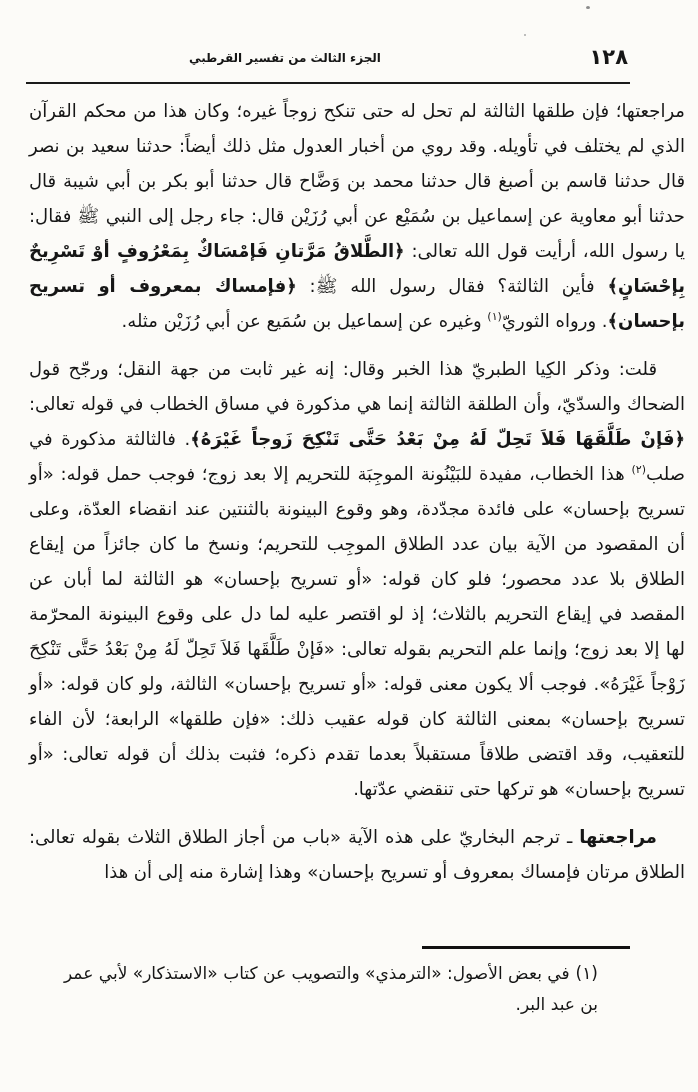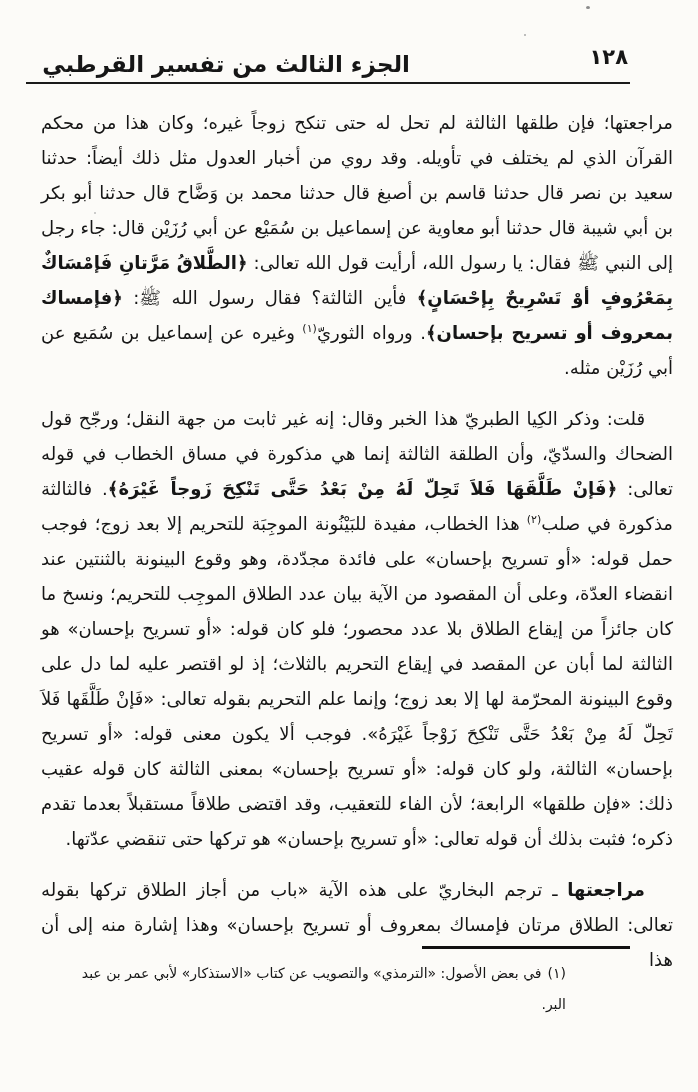--- a/index.html
+++ b/index.html
@@ -14,53 +14,53 @@
     width: 698px; height: 1092px;
     background: #fcfbf8;
     color: #161616;
     direction: rtl;
     overflow: hidden;
   }
   
   .book-title {
     position: absolute; top: 51px; left: 160px; width: 250px;
     margin: 0; text-align: center;
-    font-size: 23px; font-weight: bold; white-space: nowrap;
+    font-size: 12px; font-weight: bold; white-space: nowrap;
   }
   .page-number {
     position: absolute; top: 45px; right: 70px;
     font-size: 21px; font-weight: bold; letter-spacing: 2px; text-align: right;
   }
   .header-rule {
     position: absolute; top: 82px; left: 26px;
     width: 604px; height: 2px; background: #1a1a1a;
   }
   
   .body-text {
     position: absolute; top: 89px; left: 25px; width: 664px;
     font-size: 18px; line-height: 35px;
     text-align: justify;
   }
-  .para { margin: 16px; }
+  .para { margin: 4px; }
   .para + .para { margin-top: 13px; }
   .indented { text-indent: 28px; }
   .verse { font-weight: bold; }
   .lead { font-weight: bold; }
   .note-ref {
     font-size: 11px; line-height: 0;
     vertical-align: 7px; font-weight: normal;
   }
   
   .footnote-rule {
     position: absolute; top: 946px; right: 68px;
     width: 208px; height: 3px; background: #111;
   }
   .footnotes-block {
-    position: absolute; top: 958px; right: 132px; left: 56px;
-    font-size: 14px; line-height: 31px;
+    position: absolute; top: 958px; right: 100px; left: 56px;
+    font-size: 17px; line-height: 31px;
     text-align: right; direction: rtl;
   }
   .fn-marker { margin-left: 6px; }
   
   .speck { position: absolute; border-radius: 50%; background: #8a8a8a; }
   .speck-1 { top: 6px;  right: 108px; width: 4px; height: 3px; }
   .speck-2 { top: 34px; right: 172px; width: 2px; height: 2px; background: #a8a8a8; }
   .speck-3 { top: 212px; left: 94px;  width: 2px; height: 2px; background: #bdbdbd; }
 </style>
 </head>
@@ -73,21 +73,21 @@
     <h1 class="book-title">الجزء الثالث من تفسير القرطبي</h1>
     <div class="header-rule"></div>
   </header>
 
   <main class="body-text">
 
     <p class="para"><span>مراجعتها؛ فإن طلقها الثالثة لم تحل له حتى تنكح زوجاً غيره؛ وكان هذا من محكم القرآن الذي لم يختلف في تأويله. وقد روي من أخبار العدول مثل ذلك أيضاً: حدثنا سعيد بن نصر قال حدثنا قاسم بن أصبغ قال حدثنا محمد بن وَضَّاح قال حدثنا أبو بكر بن أبي شيبة قال حدثنا أبو معاوية عن إسماعيل بن سُمَيْع عن أبي رُزَيْن قال: جاء رجل إلى النبي ﷺ فقال: يا رسول الله، أرأيت قول الله تعالى: </span><span class="verse">﴿الطَّلاقُ مَرَّتانِ فَإمْسَاكٌ بِمَعْرُوفٍ أوْ تَسْرِيحٌ بِإحْسَانٍ﴾</span><span> فأين الثالثة؟ فقال رسول الله ﷺ: </span><span class="verse">﴿فإمساك بمعروف أو تسريح بإحسان﴾</span><span>. ورواه الثوريّ</span><sup class="note-ref">(١)</sup><span> وغيره عن إسماعيل بن سُمَيع عن أبي رُزَيْن مثله.</span></p>
 
     <p class="para indented"><span>قلت: وذكر الكِيا الطبريّ هذا الخبر وقال: إنه غير ثابت من جهة النقل؛ ورجّح قول الضحاك والسدّيّ، وأن الطلقة الثالثة إنما هي مذكورة في مساق الخطاب في قوله تعالى: </span><span class="verse">﴿فَإنْ طَلَّقَهَا فَلاَ تَحِلّ لَهُ مِنْ بَعْدُ حَتَّى تَنْكِحَ زَوجاً غَيْرَهُ﴾</span><span>. فالثالثة مذكورة في صلب</span><sup class="note-ref">(٢)</sup><span> هذا الخطاب، مفيدة للبَيْنُونة الموجِبَة للتحريم إلا بعد زوج؛ فوجب حمل قوله: «أو تسريح بإحسان» على فائدة مجدّدة، وهو وقوع البينونة بالثنتين عند انقضاء العدّة، وعلى أن المقصود من الآية بيان عدد الطلاق الموجِب للتحريم؛ ونسخ ما كان جائزاً من إيقاع الطلاق بلا عدد محصور؛ فلو كان قوله: «أو تسريح بإحسان» هو الثالثة لما أبان عن المقصد في إيقاع التحريم بالثلاث؛ إذ لو اقتصر عليه لما دل على وقوع البينونة المحرّمة لها إلا بعد زوج؛ وإنما علم التحريم بقوله تعالى: «فَإنْ طَلَّقَها فَلاَ تَحِلّ لَهُ مِنْ بَعْدُ حَتَّى تَنْكِحَ زَوْجاً غَيْرَهُ». فوجب ألا يكون معنى قوله: «أو تسريح بإحسان» الثالثة، ولو كان قوله: «أو تسريح بإحسان» بمعنى الثالثة كان قوله عقيب ذلك: «فإن طلقها» الرابعة؛ لأن الفاء للتعقيب، وقد اقتضى طلاقاً مستقبلاً بعدما تقدم ذكره؛ فثبت بذلك أن قوله تعالى: «أو تسريح بإحسان» هو تركها حتى تنقضي عدّتها.</span></p>
 
-    <p class="para indented"><strong class="lead">مراجعتها</strong><span> ـ ترجم البخاريّ على هذه الآية «باب من أجاز الطلاق تركها بقوله تعالى: الطلاق مرتان فإمساك بمعروف أو تسريح بإحسان» وهذا إشارة منه إلى أن هذا</span></p>
+    <p class="para indented"><strong class="lead">مراجعتها</strong><span> ـ ترجم البخاريّ على هذه الآية «باب من أجاز الطلاق الثلاث بقوله تعالى: الطلاق مرتان فإمساك بمعروف أو تسريح بإحسان» وهذا إشارة منه إلى أن هذا</span></p>
 
   </main>
 
   <footer>
     <div class="footnote-rule"></div>
     <div class="footnotes-block">
       <div class="footnote"><span class="fn-marker">(١)</span><span>في بعض الأصول: «الترمذي» والتصويب عن كتاب «الاستذكار» لأبي عمر بن عبد البر.</span></div>
     </div>
   </footer>
 

